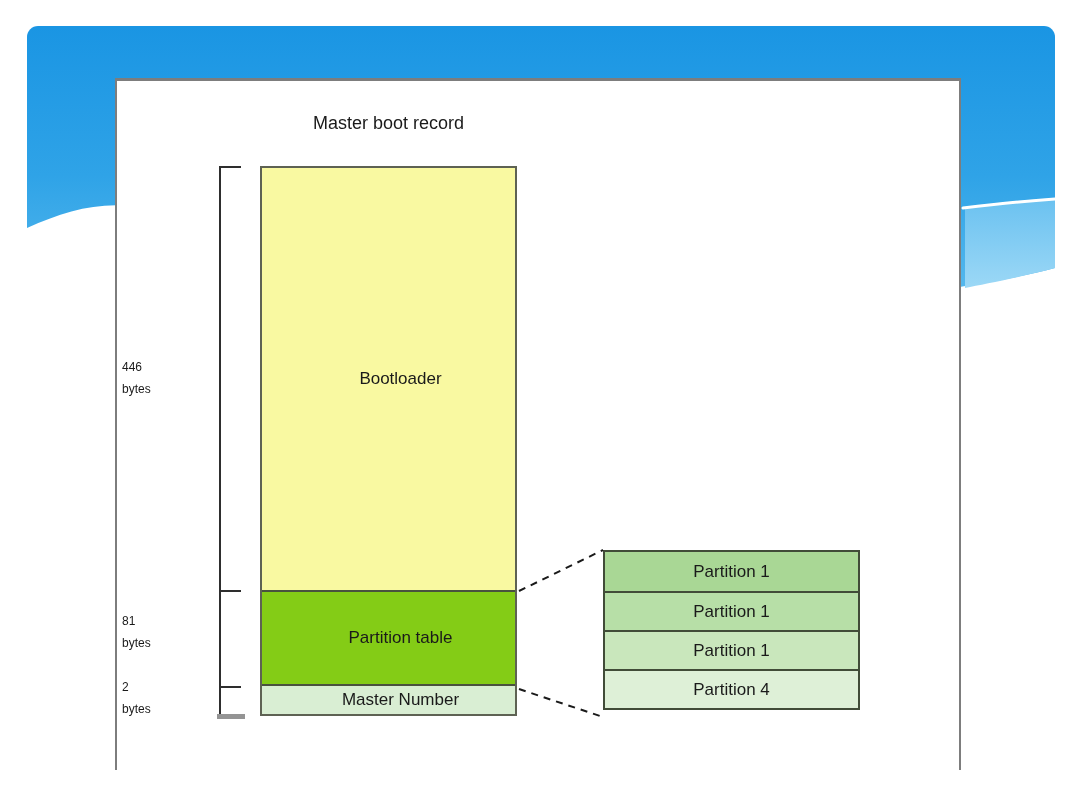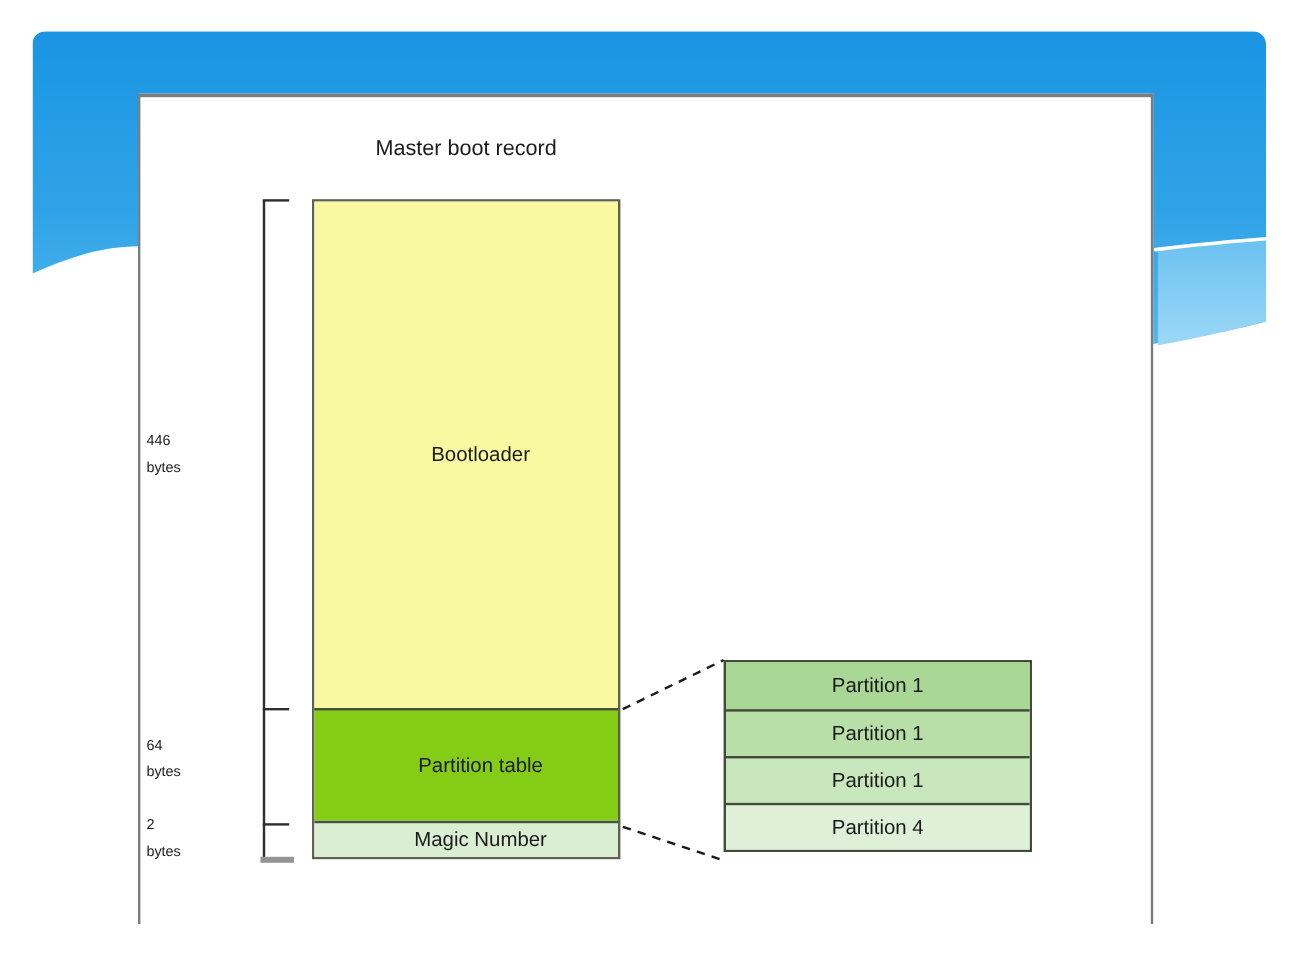--- a/index.html
+++ b/index.html
@@ -141,37 +141,37 @@
       <div class="brk brk-t brk-t2"></div>
       <div class="brk brk-t brk-t3"></div>
       <div class="brk-end"></div>
     </div>
 
     <div class="size-label size-446">
       <div>446</div>
       <div>bytes</div>
     </div>
     <div class="size-label size-64">
-      <div>64</div>
+      <div>81</div>
       <div>bytes</div>
     </div>
     <div class="size-label size-2">
       <div>2</div>
       <div>bytes</div>
     </div>
 
     <div class="mbr-stack">
       <div class="seg seg-bootloader">
         <span>Bootloader</span>
       </div>
       <div class="seg seg-table">
         <span>Partition table</span>
       </div>
       <div class="seg seg-magic">
-        <span>Magic Number</span>
+        <span>Master Number</span>
       </div>
     </div>
 
     <div class="partition-box">
       <div class="prow prow-1">
         <span>Partition 1</span>
       </div>
       <div class="prow prow-2">
         <span>Partition 1</span>
       </div>

